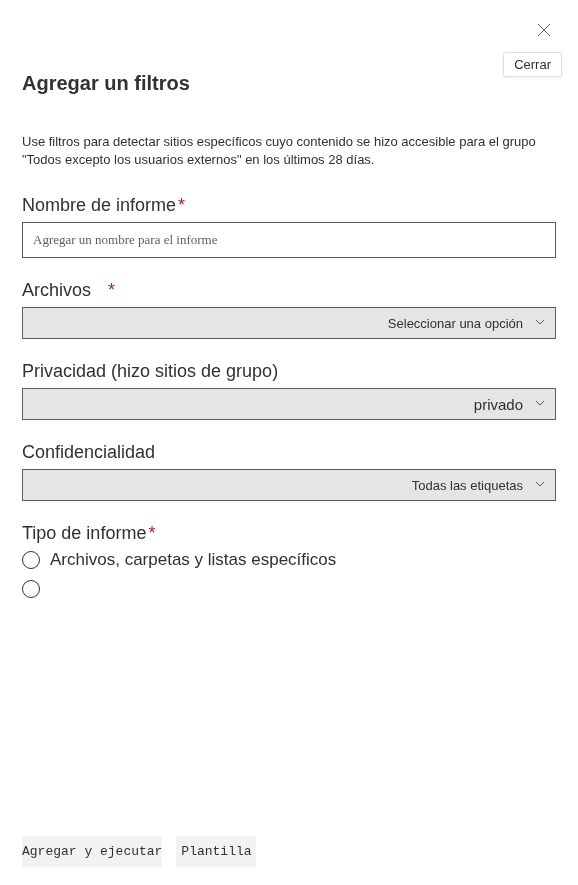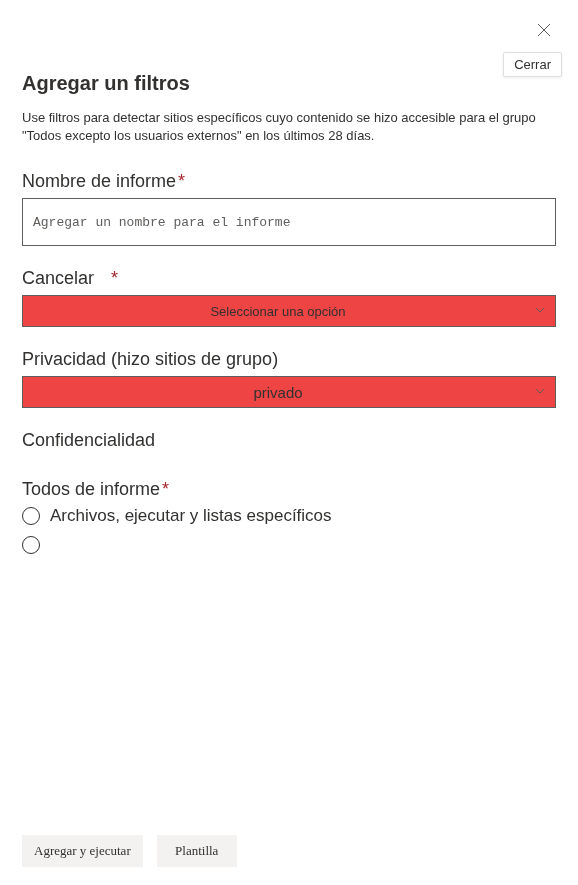--- a/index.html
+++ b/index.html
@@ -48,56 +48,57 @@
       font-size: 20px;
       font-weight: 600;
       margin-top: 30px;
       margin-bottom: 14px;
     }
     .description {
       font-size: 13px;
       color: #323130;
       line-height: 1.4;
       margin-bottom: 26px;
+      margin-top: 24px;
     }
     .field { margin-bottom: 22px; }
     .field-label {
       font-size: 18px;
       color: #323130;
       margin-bottom: 6px;
       display: block;
     }
     .required { color: #a4262c; margin-left: 2px; }
     .text-input {
       width: 100%;
       border: 1px solid #605e5c;
       padding: 6px 10px;
       font-size: 13px;
-      font-family: Liberation Mono, monospace;
+      font-family: Liberation Serif, serif;
       color: #737373;
       background: #fff;
-      height: 48px;
+      height: 36px;
     }
     .text-input::placeholder { color: #605e5c; }
     .select-wrap {
       position: relative;
       width: 100%;
     }
     .select {
       width: 100%;
       border: 1px solid #605e5c;
       padding: 6px 32px 6px 10px;
       font-size: 13px;
       font-family: inherit;
       color: #323130;
-      background: #ef4444;
+      background: #e5e5e5;
       height: 32px;
       appearance: none;
       cursor: pointer;
-      text-align: center;
+      text-align: right;
     }
     .select.small-text { font-size: 15px; color: #323130; }
     .chevron {
       position: absolute;
       right: 10px;
       top: 50%;
       transform: translateY(-50%);
       pointer-events: none;
       color: #605e5c;
     }
@@ -124,22 +125,22 @@
       margin-top: auto;
       display: flex;
       gap: 14px;
       padding-top: 16px;
     }
     .btn {
       border: none;
       background: #f3f2f1;
       color: #323130;
       font-size: 13px;
-      font-family: Liberation Serif, serif;
-      padding: 8px 12px;
+      font-family: Liberation Mono, monospace;
+      padding: 8px 0;
       cursor: pointer;
       min-width: 80px;
     }
   </style>
 </head>
 <body>
 
 <div class="panel">
 
   <div class="close-row">
@@ -158,21 +159,21 @@
 
   <div class="field">
     <label class="field-label">
       <span>Nombre de informe</span><span class="required">*</span>
     </label>
     <input type="text" class="text-input" placeholder="Agregar un nombre para el informe" style="">
   </div>
 
   <div class="field">
     <label class="field-label">
-      <span>Cancelar</span>&nbsp;&nbsp;&nbsp;<span class="required">*</span>
+      <span>Archivos</span>&nbsp;&nbsp;&nbsp;<span class="required">*</span>
     </label>
     <div class="select-wrap">
       <button class="select">Seleccionar una opción</button>
       <span class="chevron">
         <svg width="12" height="12" viewBox="0 0 12 12">
             <polyline points="2,4 6,8 10,4" fill="none" stroke="currentColor" stroke-width="1"></polyline>
           </svg>
       </span>
     </div>
   </div>
@@ -184,30 +185,38 @@
       <span class="chevron">
         <svg width="12" height="12" viewBox="0 0 12 12">
             <polyline points="2,4 6,8 10,4" fill="none" stroke="currentColor" stroke-width="1"></polyline>
           </svg>
       </span>
     </div>
   </div>
 
   <div class="field">
     <label class="field-label">Confidencialidad</label>
+    <div class="select-wrap">
+      <button class="select">Todas las etiquetas</button>
+      <span class="chevron">
+        <svg width="12" height="12" viewBox="0 0 12 12">
+            <polyline points="2,4 6,8 10,4" fill="none" stroke="currentColor" stroke-width="1"></polyline>
+          </svg>
+      </span>
+    </div>
   </div>
 
   <div class="field">
     <label class="field-label">
-      <span>Todos de informe</span><span class="required">*</span>
+      <span>Tipo de informe</span><span class="required">*</span>
     </label>
     <div class="radio-group">
       <div class="radio-row">
         <span class="radio-circle"></span>
-        <span class="radio-label">Archivos, ejecutar y listas específicos</span>
+        <span class="radio-label">Archivos, carpetas y listas específicos</span>
       </div>
       <div class="radio-row">
         <span class="radio-circle"></span>
       </div>
     </div>
   </div>
 
   <div class="footer">
     <button class="btn">Agregar y ejecutar</button>
     <button class="btn">Plantilla</button>

